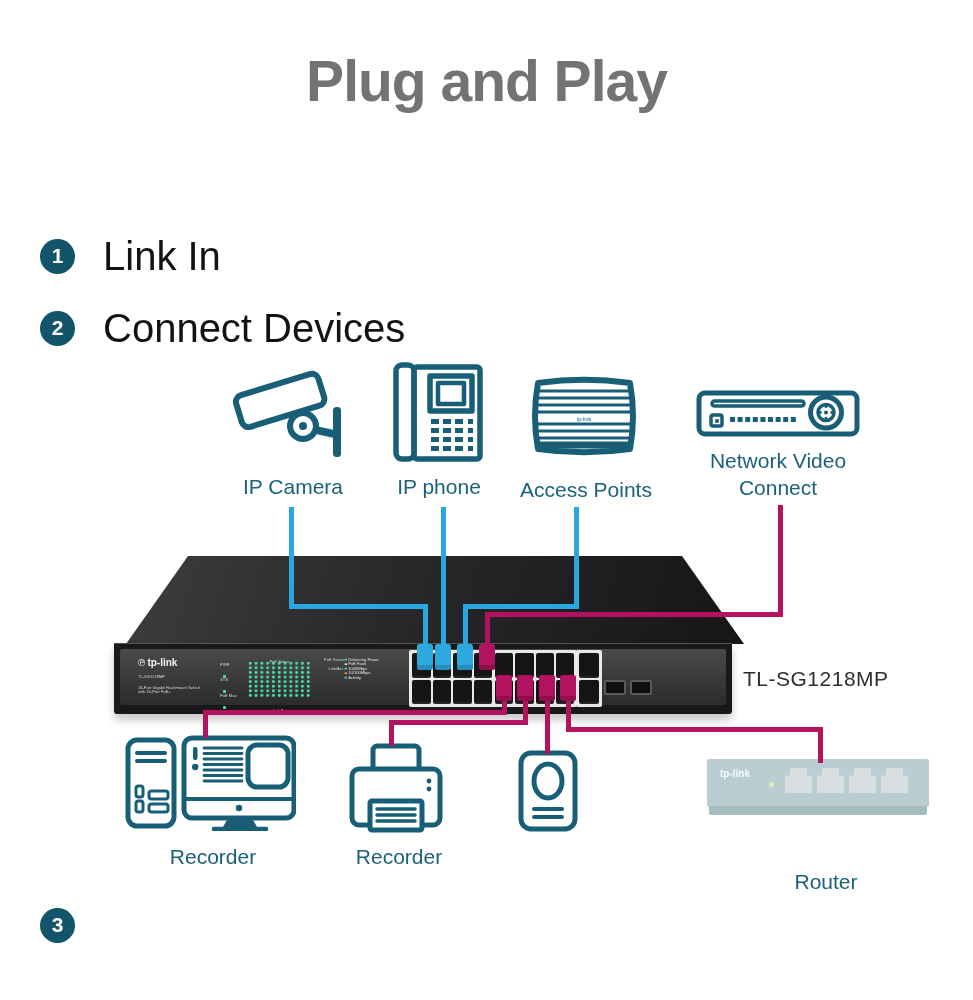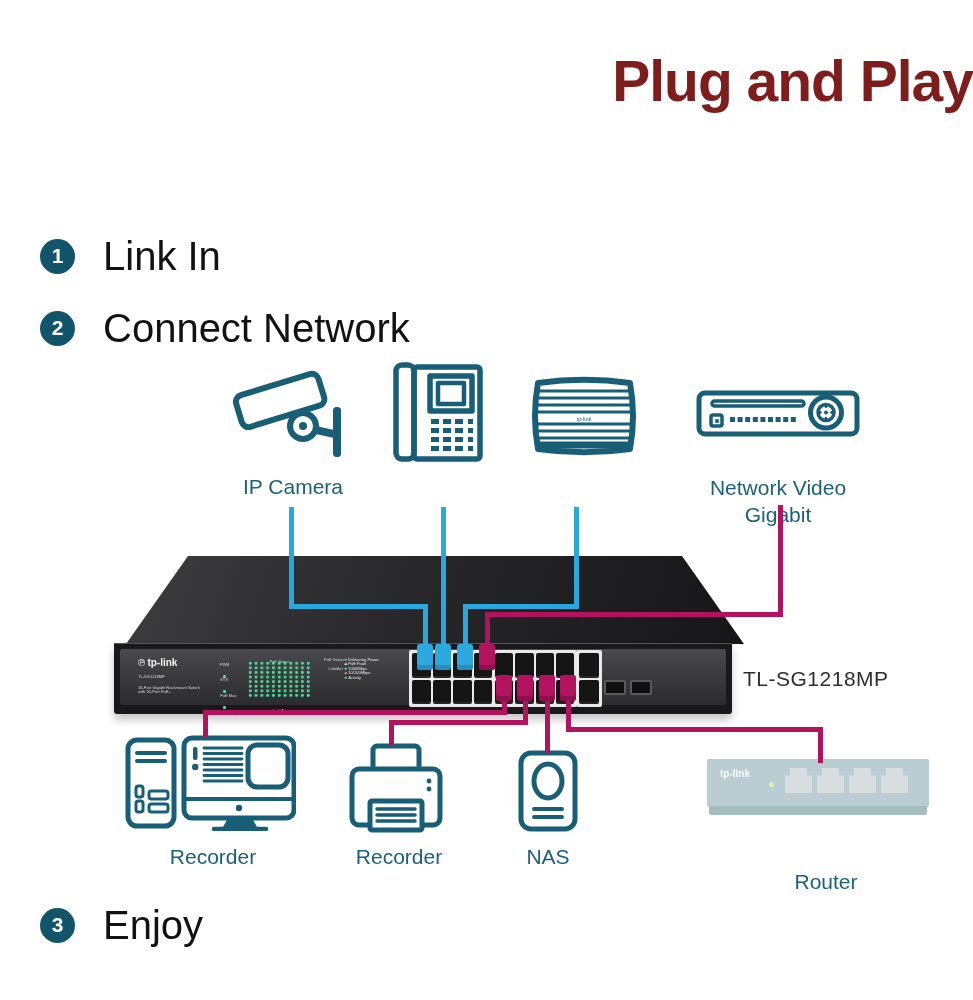--- a/index.html
+++ b/index.html
@@ -1,20 +1,20 @@
 <!DOCTYPE html>
 <html><head>
 <meta charset="utf-8">
 <style>
   html,body{margin:0;padding:0;background:#fff;}
   .stage{position:relative;width:973px;height:1000px;background:#fff;overflow:hidden;
          font-family:"Liberation Sans",sans-serif;}
   
-  .title{position:absolute;left:0;top:48px;width:100%;text-align:right;
-         font-size:57px;font-weight:700;color:#7f1d1d;letter-spacing:-1px;}
+  .title{position:absolute;left:0;top:48px;width:100%;text-align:center;
+         font-size:57px;font-weight:700;color:#737373;letter-spacing:-1px;}
   .step{position:absolute;left:40px;display:flex;align-items:center;height:44px;}
   .step .num{width:35px;height:35px;border-radius:50%;background:#12556b;color:#fff;
              font-size:21px;font-weight:700;display:flex;align-items:center;justify-content:center;flex:0 0 35px;}
   .step .lab{margin-left:28px;font-size:40px;color:#121212;white-space:nowrap;}
   .step1{top:234px}.step2{top:306px}.step3{top:903px}
   
   .devlabel{position:absolute;width:170px;text-align:center;font-size:21px;color:#1b617b;line-height:27px;}
   .icon{position:absolute;}
   
   .cable{position:absolute;z-index:4;}
@@ -78,25 +78,24 @@
 <div class="stage">
 
   <div class="title">Plug and Play</div>
 
   <div class="step step1">
     <span class="num">1</span>
     <span class="lab">Link In</span>
   </div>
   <div class="step step2">
     <span class="num">2</span>
-    <span class="lab">Connect Network</span>
+    <span class="lab">Connect Devices</span>
   </div>
   <div class="step step3">
     <span class="num">3</span>
-    <span class="lab">Enjoy</span>
   </div>
 
   <svg class="icon" style="left:233px;top:366px" width="115" height="102" viewBox="0 0 115 102">
     <g stroke="#175e76" fill="none" stroke-width="6" stroke-linecap="round" stroke-linejoin="round">
       <rect x="4" y="18" width="86" height="33" rx="7" transform="rotate(-17 47 34)"></rect>
       <circle cx="70" cy="60" r="13"></circle>
       <circle cx="70" cy="60" r="4" fill="#175e76" stroke="none"></circle>
       <path d="M83 60 L101 64 L101 72 L83 68 Z" fill="#175e76" stroke="none"></path>
       <rect x="100" y="41" width="8" height="50" rx="3.5" fill="#175e76" stroke="none"></rect>
     </g>
@@ -169,23 +168,25 @@
         <circle cx="130" cy="22.5" r="2"></circle>
         <circle cx="130" cy="16.8" r="1.4"></circle>
           <circle cx="130" cy="28.2" r="1.4"></circle>
         <circle cx="124.3" cy="22.5" r="1.4"></circle>
           <circle cx="135.7" cy="22.5" r="1.4"></circle>
       </g>
     </g>
   </svg>
 
   <div class="devlabel" style="left:208px;top:473px">IP Camera</div>
-  <div class="devlabel" style="left:693px;top:474px">
+  <div class="devlabel" style="left:354px;top:473px">IP phone</div>
+  <div class="devlabel" style="left:501px;top:476px">Access Points</div>
+  <div class="devlabel" style="left:693px;top:447px">
     <span>Network Video</span><br>
-    <span>Gigabit</span>
+    <span>Connect</span>
   </div>
 
   <div class="sw-top"></div>
   <div class="sw-front">
     <div class="sw-panel">
       <div class="sw-brand"><span class="brandmark">℗</span><span>tp-link</span></div>
       <div class="sw-model micro s45">TL-SG1218MP</div>
       <div class="sw-sub micro s45">
         <span>16-Port Gigabit Rackmount Switch</span><br><span>with 16-Port PoE+</span>
       </div>
@@ -325,16 +326,15 @@
     <i class="rled"></i>
     <div class="rport" style="left:78px"></div>
     <div class="rport" style="left:110px"></div>
     <div class="rport" style="left:142px"></div>
     <div class="rport" style="left:174px"></div>
     <div class="strip"></div>
   </div>
 
   <div class="devlabel" style="left:128px;top:843px">Recorder</div>
   <div class="devlabel" style="left:314px;top:843px">Recorder</div>
-  <div class="devlabel" style="left:463px;top:843px">NAS</div>
   <div class="devlabel" style="left:741px;top:868px">Router</div>
 
 </div>
 
 </body></html>

